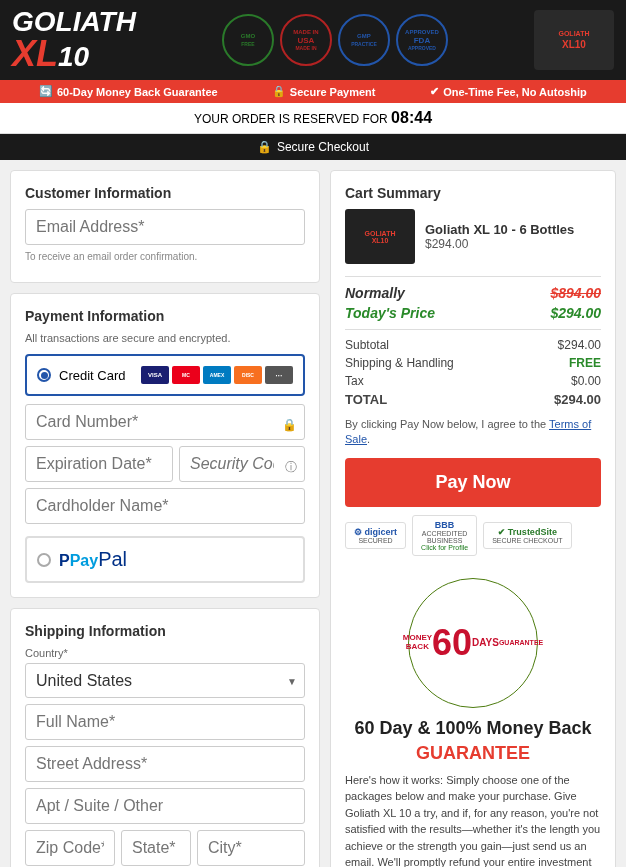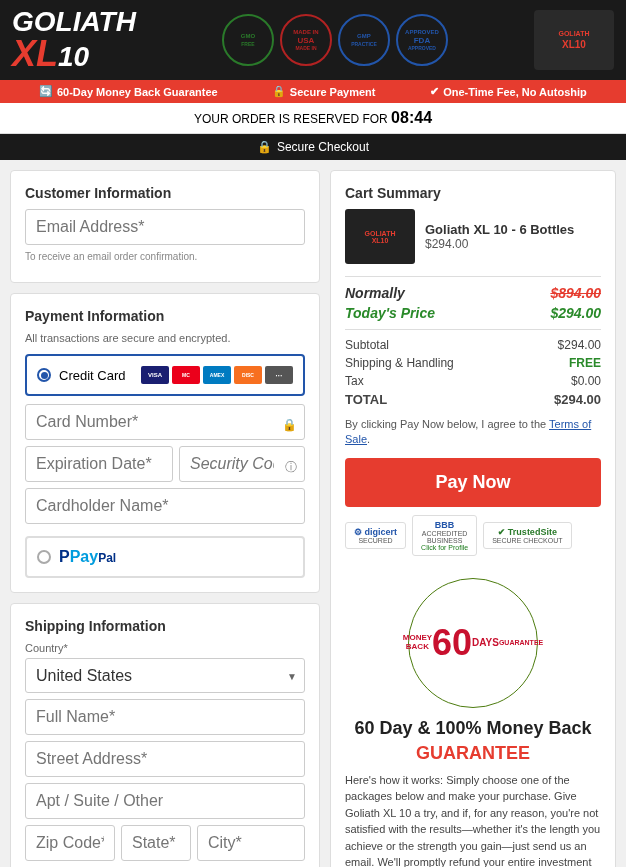--- a/index.html
+++ b/index.html
@@ -217,21 +217,21 @@
             <input class="input-field" type="text" style="width: 100%; font-style: italic;" placeholder="Security Code*">
             <span class="input-icon">ⓘ</span>
           </div>
         </div>
         <input class="input-field" type="text" placeholder="Cardholder Name*" style="">
       </div>
 
       <div class="payment-option" style="margin-top:6px;">
         <div class="radio-empty"></div>
         <span class="paypal-logo">
-          <span style="color:#003087;font-weight:900;font-size:16px;">P</span><span style="color:#009cde;font-weight:900;font-size:16px;">Pay</span><span style="color:#003087;font-weight:700;font-size:12px;">Pal</span>
+          <span style="color:#003087;font-weight:900;font-size:16px;">P</span><span style="color:#009cde;font-weight:900;font-size:16px;">Pay</span><span style="color:#003087;font-weight:400;font-size:20px;">Pal</span>
         </span>
       </div>
     </div>
 
     <div class="section">
       <div class="section-title">Shipping Information</div>
 
       <div style="font-size:11px;color:#666;margin-bottom:4px;">Country*</div>
       <div class="select-wrap">
         <select>

